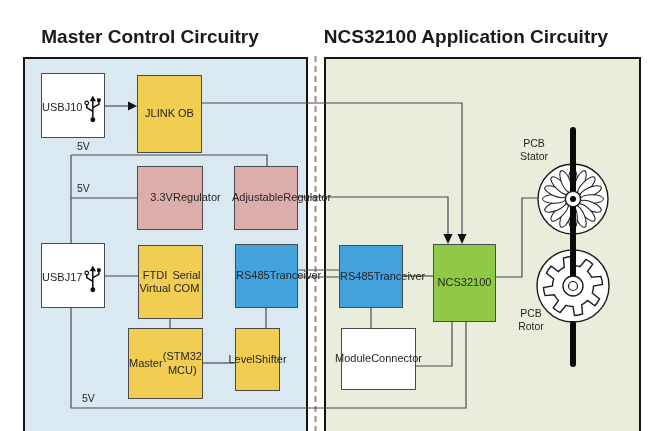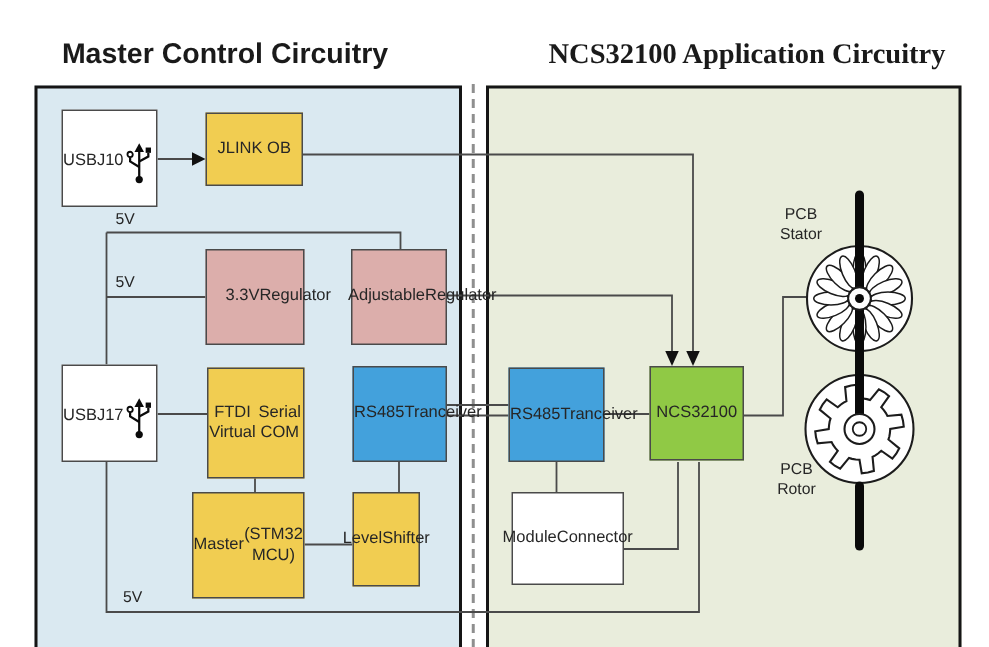--- a/index.html
+++ b/index.html
@@ -25,21 +25,21 @@
 </style>
 </head>
 <body>
 
 <div class="canvas">
 
   <div class="panel lp"></div>
   <div class="panel rp"></div>
 
   <div class="title" style="left:0px;width:300px;">Master Control Circuitry</div>
-  <div class="title" style="left:348px;width:300px;font-family:Liberation Serif, serif;">NCS32100 Application Circuitry</div>
+  <div class="title" style="left:316px;width:300px;">NCS32100 Application Circuitry</div>
 
   <svg class="layer" width="659" height="431" viewBox="0 0 659 431">
 
     <line x1="315.5" y1="36" x2="315.5" y2="429" stroke="#8f8f8f" stroke-width="2" stroke-dasharray="6 4"></line>
 
     <g stroke="#4a4a4a" stroke-width="1.2" fill="none">
       <path d="M105,86 H130"></path>
       <path d="M202,83 H462 V215"></path>
       <path d="M71,135 H267 V146"></path>
       <path d="M71,135 V223"></path>
@@ -115,21 +115,21 @@
         <polyline points="11,17.5 4.5,13.5 4.5,10.5"></polyline>
         <polyline points="11,13.5 17.5,10 17.5,7.5"></polyline>
       </g>
       <polygon points="11,0.5 7.6,6.8 14.4,6.8" fill="#0a0a0a"></polygon>
       <circle cx="4.5" cy="8.5" r="1.9" fill="none" stroke="#0a0a0a" stroke-width="1.3"></circle>
       <rect x="15.6" y="3.6" width="3.8" height="3.8" fill="#0a0a0a"></rect>
       <circle cx="11" cy="26.5" r="2.6" fill="#0a0a0a"></circle>
     </svg>
   </div>
 
-  <div class="box yellow" style="left:137px;top:55px;width:65px;height:49px;">
+  <div class="box yellow" style="left:137px;top:55px;width:65px;height:78px;">
     <span>JLINK OB</span>
   </div>
 
   <div class="box pink" style="left:137px;top:146px;width:66px;height:64px;">
     <span>3.3V</span>
     <span>Regulator</span>
   </div>
 
   <div class="box pink" style="left:234px;top:146px;width:64px;height:64px;">
     <span>Adjustable</span>
@@ -170,21 +170,21 @@
   <div class="box yellow" style="left:235px;top:308px;width:45px;height:63px;">
     <span>Level</span>
     <span>Shifter</span>
   </div>
 
   <div class="box blue" style="left:339px;top:225px;width:64px;height:63px;">
     <span>RS485</span>
     <span>Tranceiver</span>
   </div>
 
-  <div class="box green" style="left:433px;top:224px;width:63px;height:63px;">
+  <div class="box green" style="left:433px;top:224px;width:63px;height:78px;">
     <span>NCS32100</span>
   </div>
 
   <div class="box white" style="left:341px;top:308px;width:75px;height:62px;">
     <span>Module</span>
     <span>Connector</span>
   </div>
 
   <div class="lab" style="left:77px;top:120px;">5V</div>
   <div class="lab" style="left:77px;top:162px;">5V</div>

